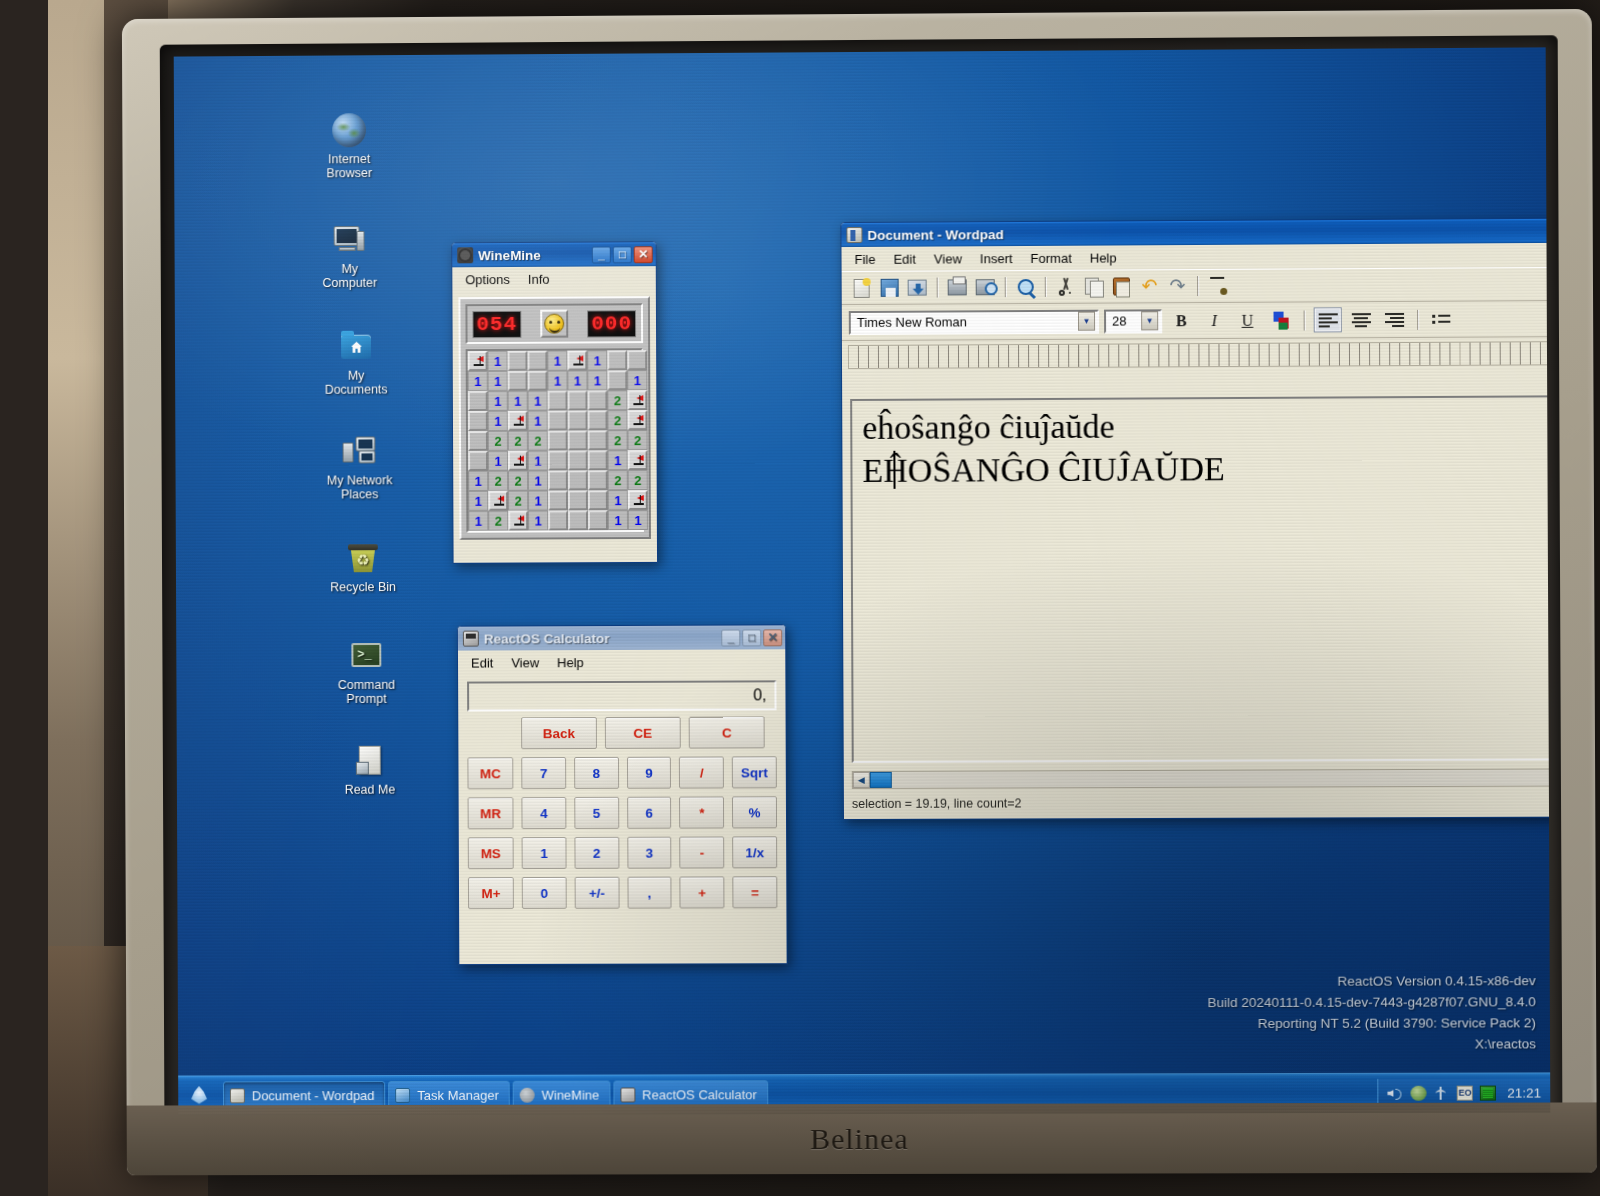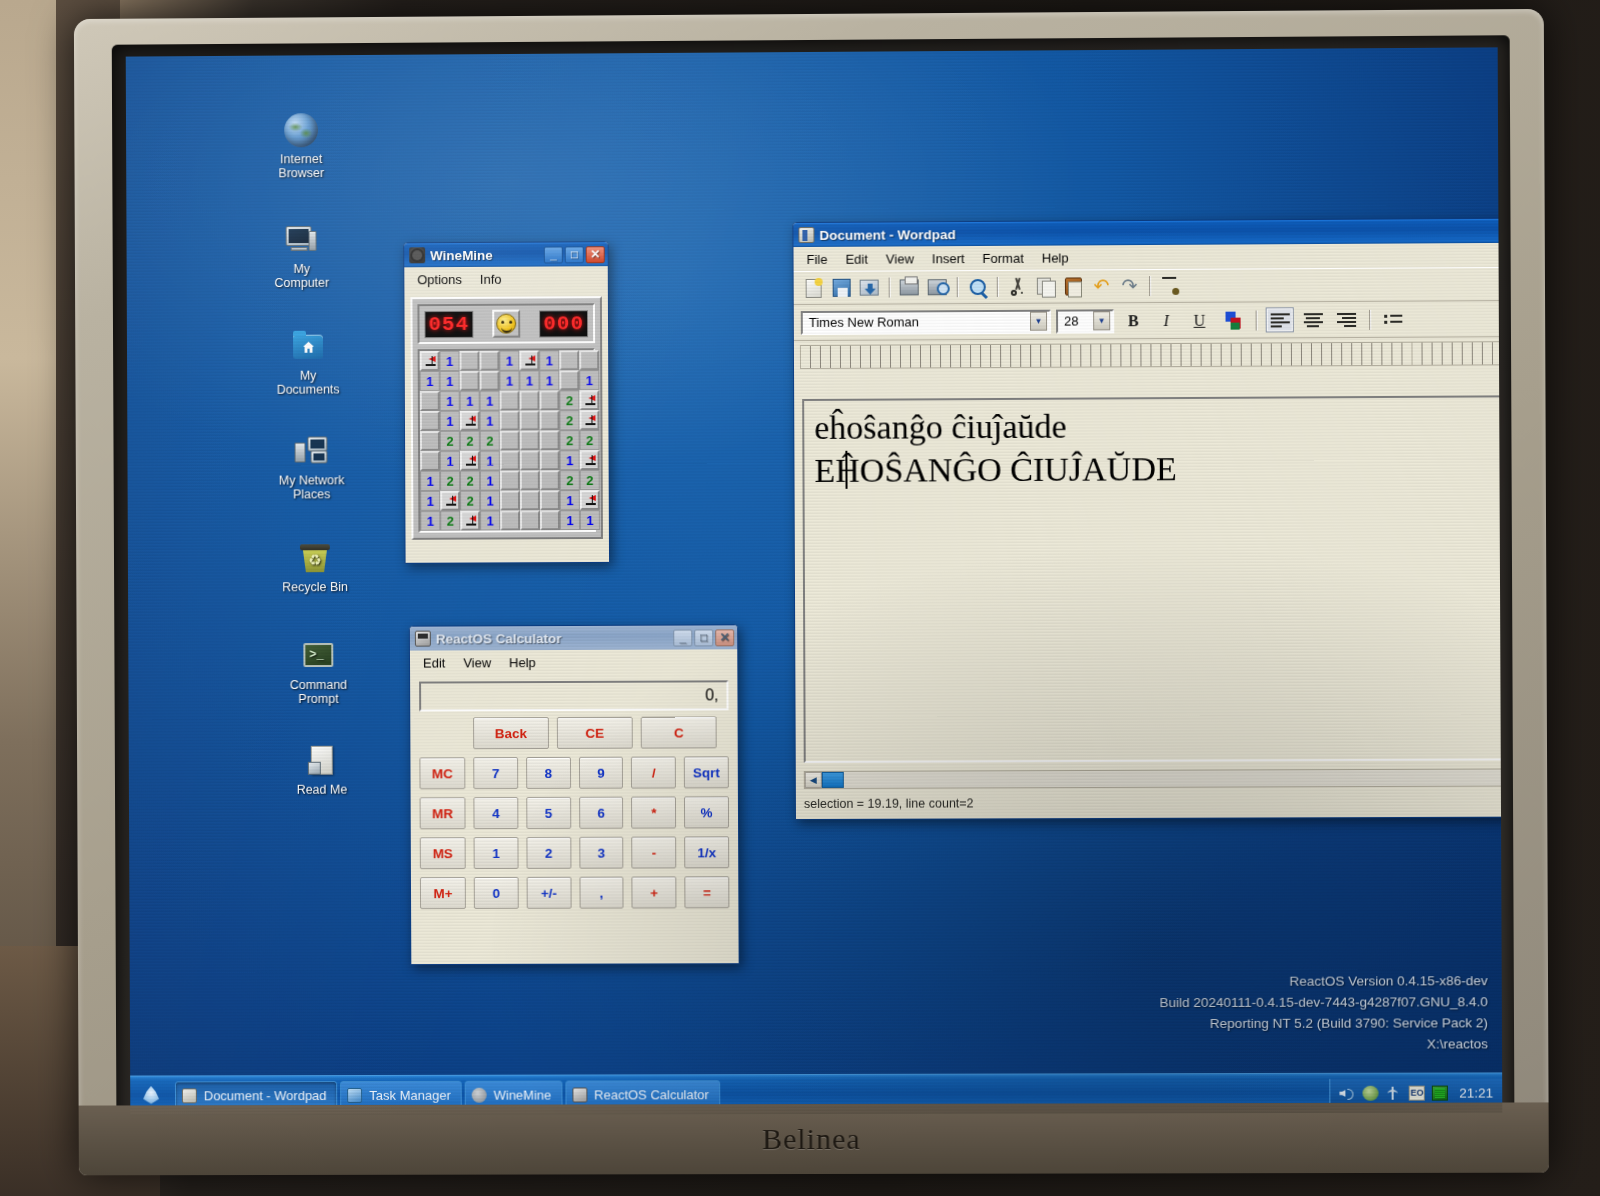--- a/index.html
+++ b/index.html
@@ -3,20 +3,21 @@
 <meta charset="utf-8">
 <style>
   * { box-sizing: border-box; margin:0; padding:0; }
   html,body { width:1600px; height:1196px; overflow:hidden; background:#2a2420; }
   body { font-family:"Liberation Sans", sans-serif; }
 
   
   #photo { position:absolute; inset:0;
     background:
       linear-gradient(100deg,#6b5a4a 0%, #8d7a63 6%, #3a332c 14%, #241f1b 22%, #1d1915 60%, #241e19 100%);
+    margin-left: 48px;
   }
   #wall-left { position:absolute; left:0; top:0; width:120px; height:1196px;
     background:linear-gradient(180deg,#b9a88e 0%,#c9b89c 30%,#7e6f5c 62%,#4a3f33 100%); }
   #wall-left:after{ content:""; position:absolute; left:56px; top:0; width:64px; height:980px;
     background:linear-gradient(180deg,#5b4d3f,#2e2722); }
   #floor { position:absolute; left:0; bottom:0; width:160px; height:250px;
     background:linear-gradient(180deg,#6d5a46,#3a2f26); }
 
   
   #monitor { position:absolute; left:74px; top:14px; width:1470px; height:1160px;

